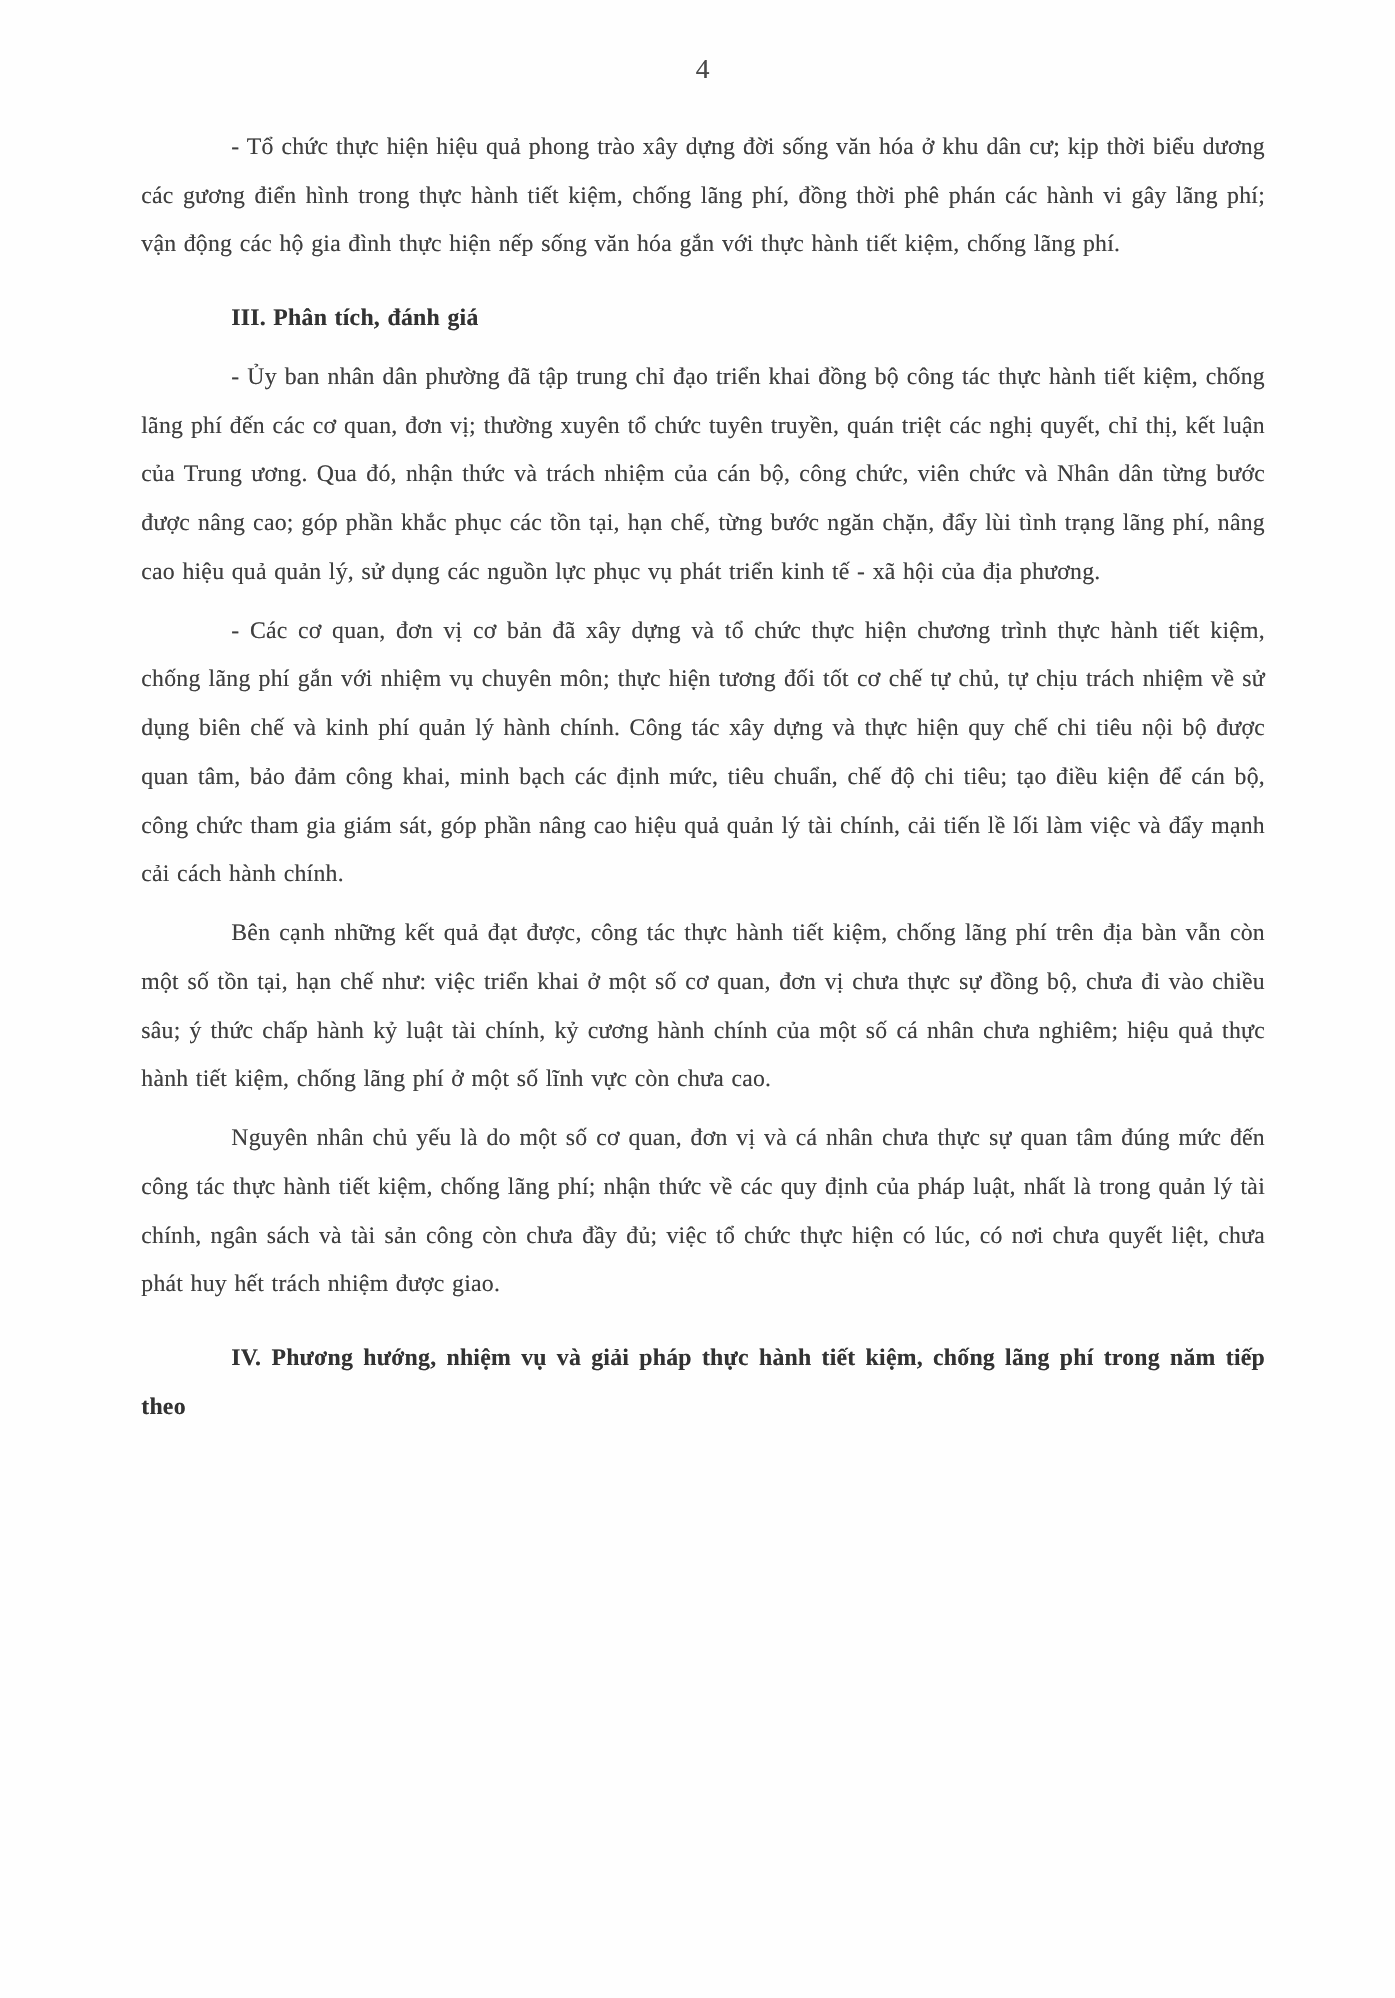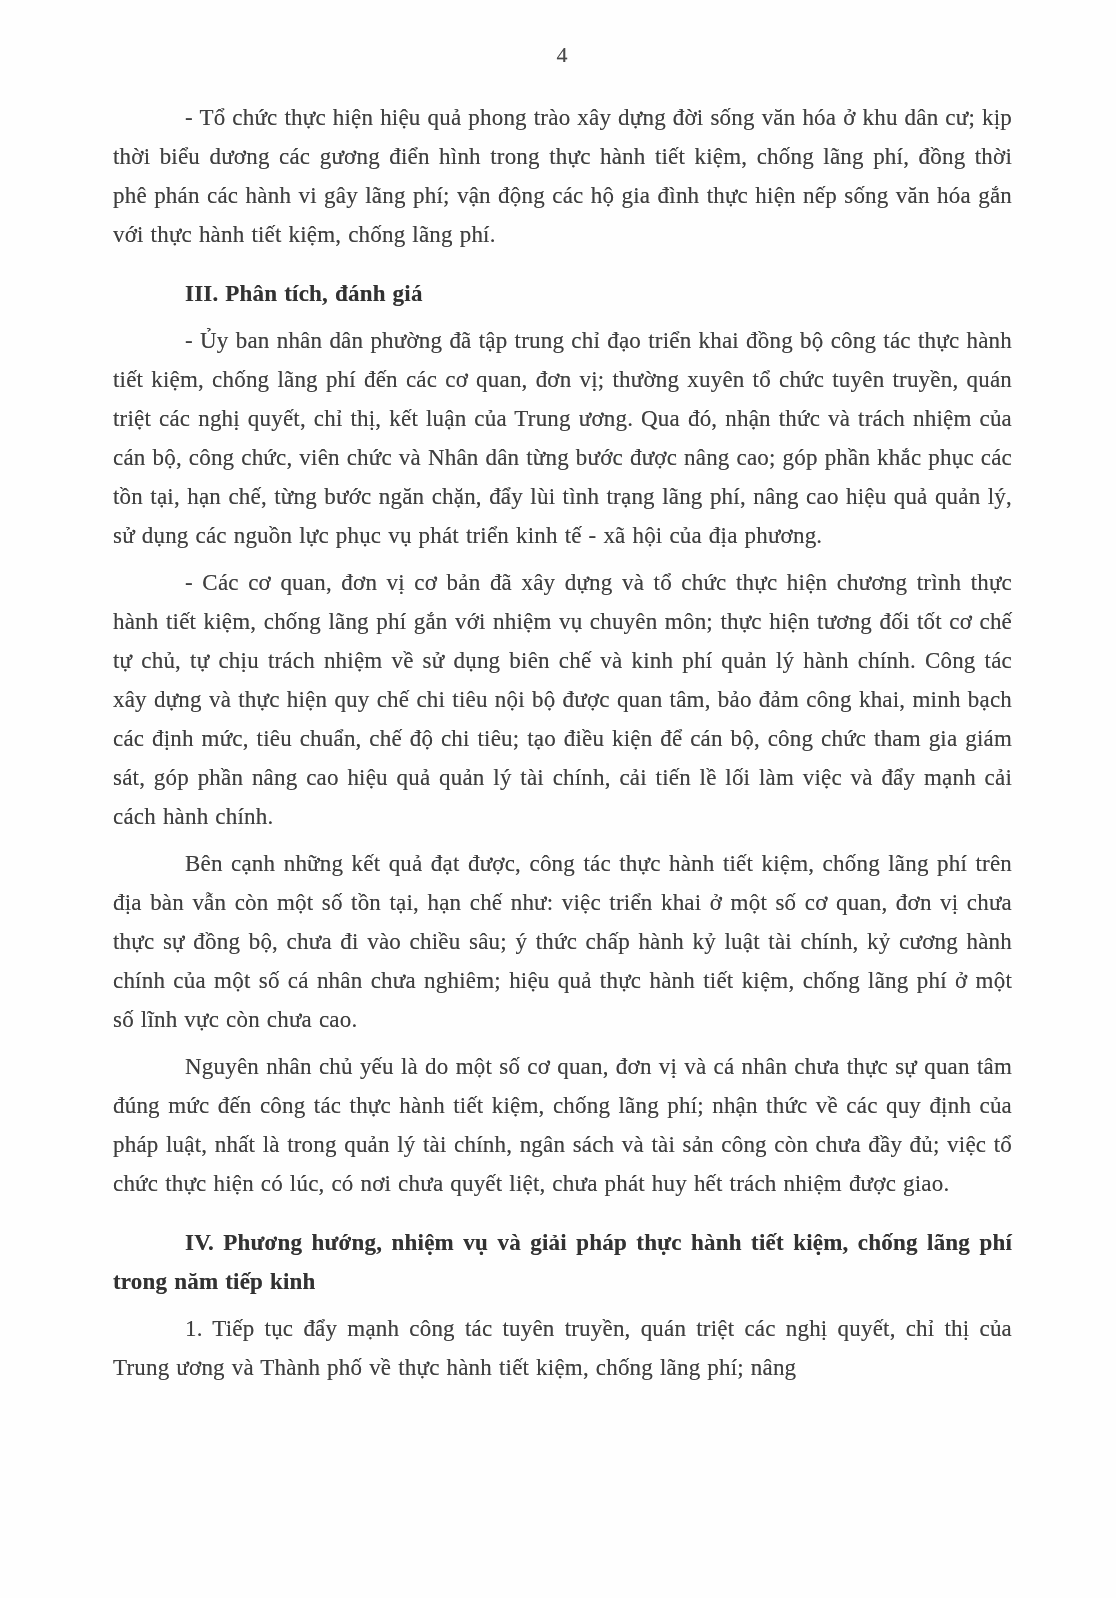--- a/index.html
+++ b/index.html
@@ -21,21 +21,21 @@
   }
   .page-number {
     text-align: center;
     font-size: 22px;
     line-height: 26px;
     color: #4a4a4a;
     letter-spacing: 1px;
     margin: 0 0 30px 0;
   }
   .doc-body {
-    font-size: 23px;
+    font-size: 19px;
     line-height: 39px;
     text-align: justify;
     letter-spacing: 0.2px;
   }
   .doc-body .block {
     margin: 8px 0;
     text-indent: 72px;
     word-spacing: 1px;
   }
   .doc-body .paragraph {
@@ -69,18 +69,17 @@
 
     <p class="block paragraph">- Ủy ban nhân dân phường đã tập trung chỉ đạo triển khai đồng bộ công tác thực hành tiết kiệm, chống lãng phí đến các cơ quan, đơn vị; thường xuyên tổ chức tuyên truyền, quán triệt các nghị quyết, chỉ thị, kết luận của Trung ương. Qua đó, nhận thức và trách nhiệm của cán bộ, công chức, viên chức và Nhân dân từng bước được nâng cao; góp phần khắc phục các tồn tại, hạn chế, từng bước ngăn chặn, đẩy lùi tình trạng lãng phí, nâng cao hiệu quả quản lý, sử dụng các nguồn lực phục vụ phát triển kinh tế - xã hội của địa phương.</p>
 
     <p class="block paragraph">- Các cơ quan, đơn vị cơ bản đã xây dựng và tổ chức thực hiện chương trình thực hành tiết kiệm, chống lãng phí gắn với nhiệm vụ chuyên môn; thực hiện tương đối tốt cơ chế tự chủ, tự chịu trách nhiệm về sử dụng biên chế và kinh phí quản lý hành chính. Công tác xây dựng và thực hiện quy chế chi tiêu nội bộ được quan tâm, bảo đảm công khai, minh bạch các định mức, tiêu chuẩn, chế độ chi tiêu; tạo điều kiện để cán bộ, công chức tham gia giám sát, góp phần nâng cao hiệu quả quản lý tài chính, cải tiến lề lối làm việc và đẩy mạnh cải cách hành chính.</p>
 
 
     <p class="block paragraph">Bên cạnh những kết quả đạt được, công tác thực hành tiết kiệm, chống lãng phí trên địa bàn vẫn còn một số tồn tại, hạn chế như: việc triển khai ở một số cơ quan, đơn vị chưa thực sự đồng bộ, chưa đi vào chiều sâu; ý thức chấp hành kỷ luật tài chính, kỷ cương hành chính của một số cá nhân chưa nghiêm; hiệu quả thực hành tiết kiệm, chống lãng phí ở một số lĩnh vực còn chưa cao.</p>
 
     <p class="block paragraph">Nguyên nhân chủ yếu là do một số cơ quan, đơn vị và cá nhân chưa thực sự quan tâm đúng mức đến công tác thực hành tiết kiệm, chống lãng phí; nhận thức về các quy định của pháp luật, nhất là trong quản lý tài chính, ngân sách và tài sản công còn chưa đầy đủ; việc tổ chức thực hiện có lúc, có nơi chưa quyết liệt, chưa phát huy hết trách nhiệm được giao.</p>
 
-    <p class="block heading heading-major">IV. Phương hướng, nhiệm vụ và giải pháp thực hành tiết kiệm, chống lãng phí trong năm tiếp kinh</p>
+    <p class="block heading heading-major">IV. Phương hướng, nhiệm vụ và giải pháp thực hành tiết kiệm, chống lãng phí trong năm tiếp theo</p>
 
-    <p class="block paragraph">1. Tiếp tục đẩy mạnh công tác tuyên truyền, quán triệt các nghị quyết, chỉ thị của Trung ương và Thành phố về thực hành tiết kiệm, chống lãng phí; nâng</p>
 
   </div>
 </div>
 
 </body></html>

